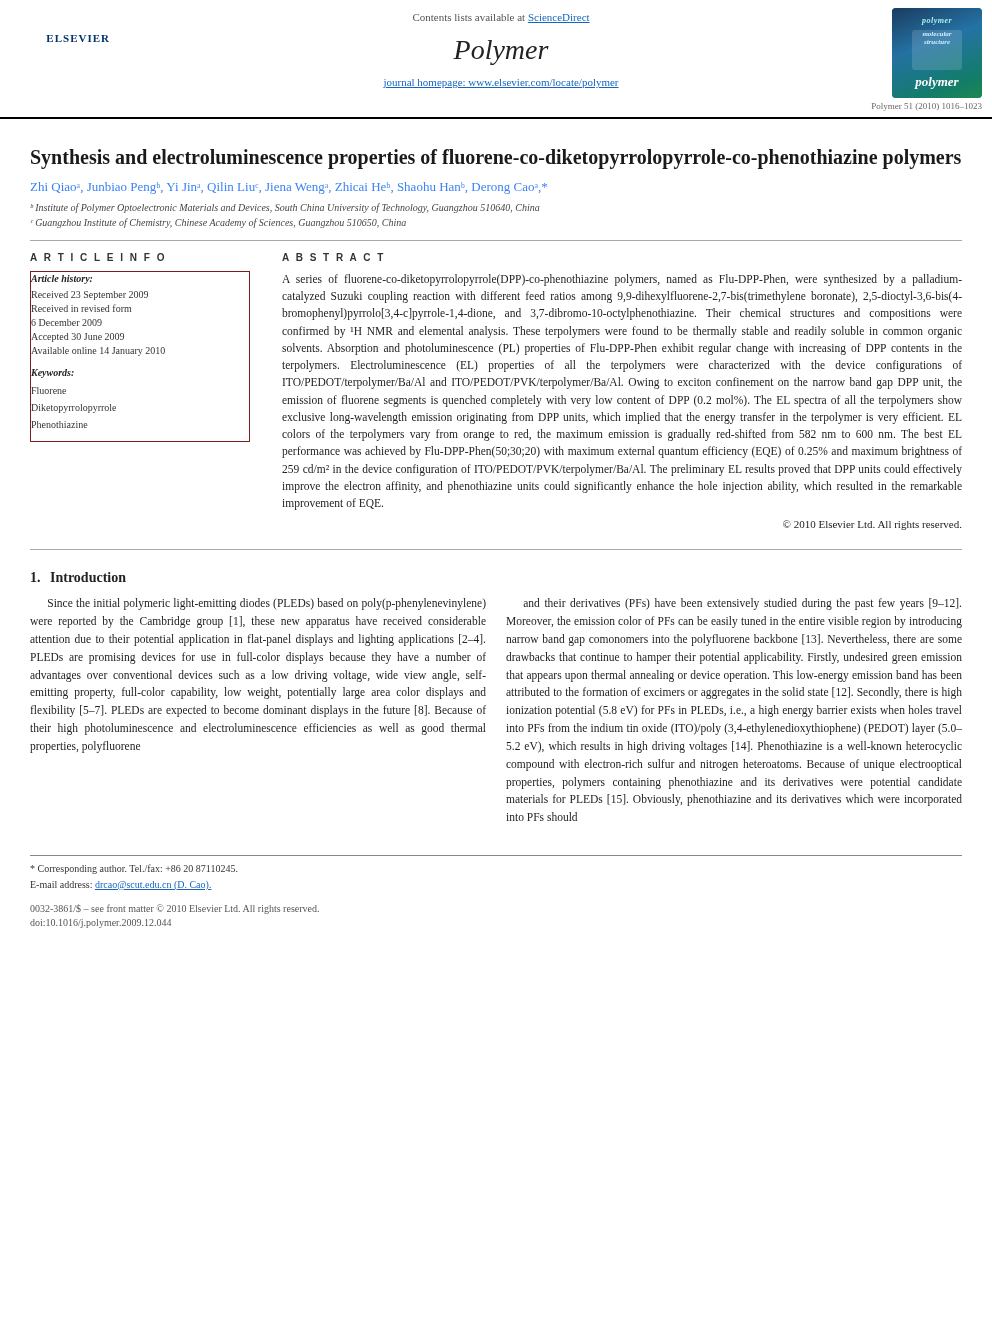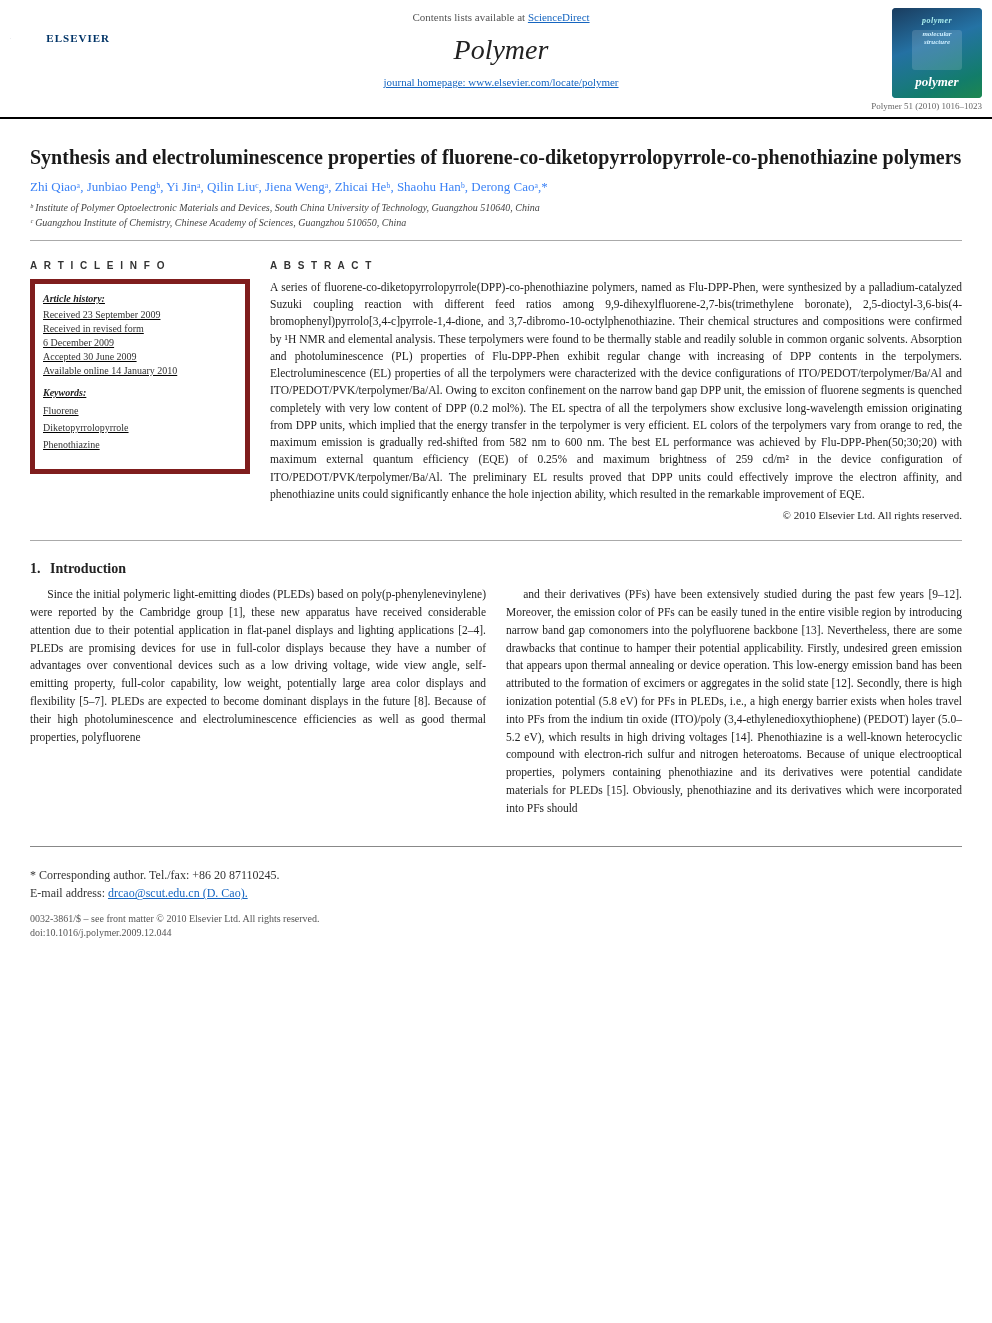--- a/index.html
+++ b/index.html
@@ -130,22 +130,22 @@
     
     .divider {
       border: none;
       border-top: 1px solid #aaa;
       margin: 8px 0;
     }
 
     
     .two-col {
       display: flex;
-      gap: 20px;
-      margin-top: 18px;
+      gap: 32px;
+      margin-top: 10px;
     }
     .article-info-col {
       width: 220px;
       flex-shrink: 0;
     }
     .abstract-col {
       flex: 1;
     }
 
     
@@ -215,39 +215,38 @@
       text-align: justify;
     }
     .body-col p {
       margin-bottom: 8px;
       text-indent: 1.5em;
     }
 
     .footnote-area {
       border-top: 1px solid #888;
       margin-top: 20px;
-      padding-top: 20px;
-      font-size: 12px;
+      padding-top: 6px;
+      font-size: 10px;
       color: #333;
     }
     .footnote-line {
       margin-bottom: 2px;
     }
     .bottom-info {
       font-size: 10px;
       color: #555;
       margin-top: 10px;
     }
 
     
     .article-info-box {
-      border: 5px solid #7f1d1d;
-      padding: 8px;
-      font-size: 10px;
-      text-decoration: underline;
+      border: 1px solid #7f1d1d;
+      padding: 0;
+      font-size: 10px;
     }
 
     
     .blue-link {
       color: #1565c0;
     }
 
     
     .tree-svg {
       display: block;

